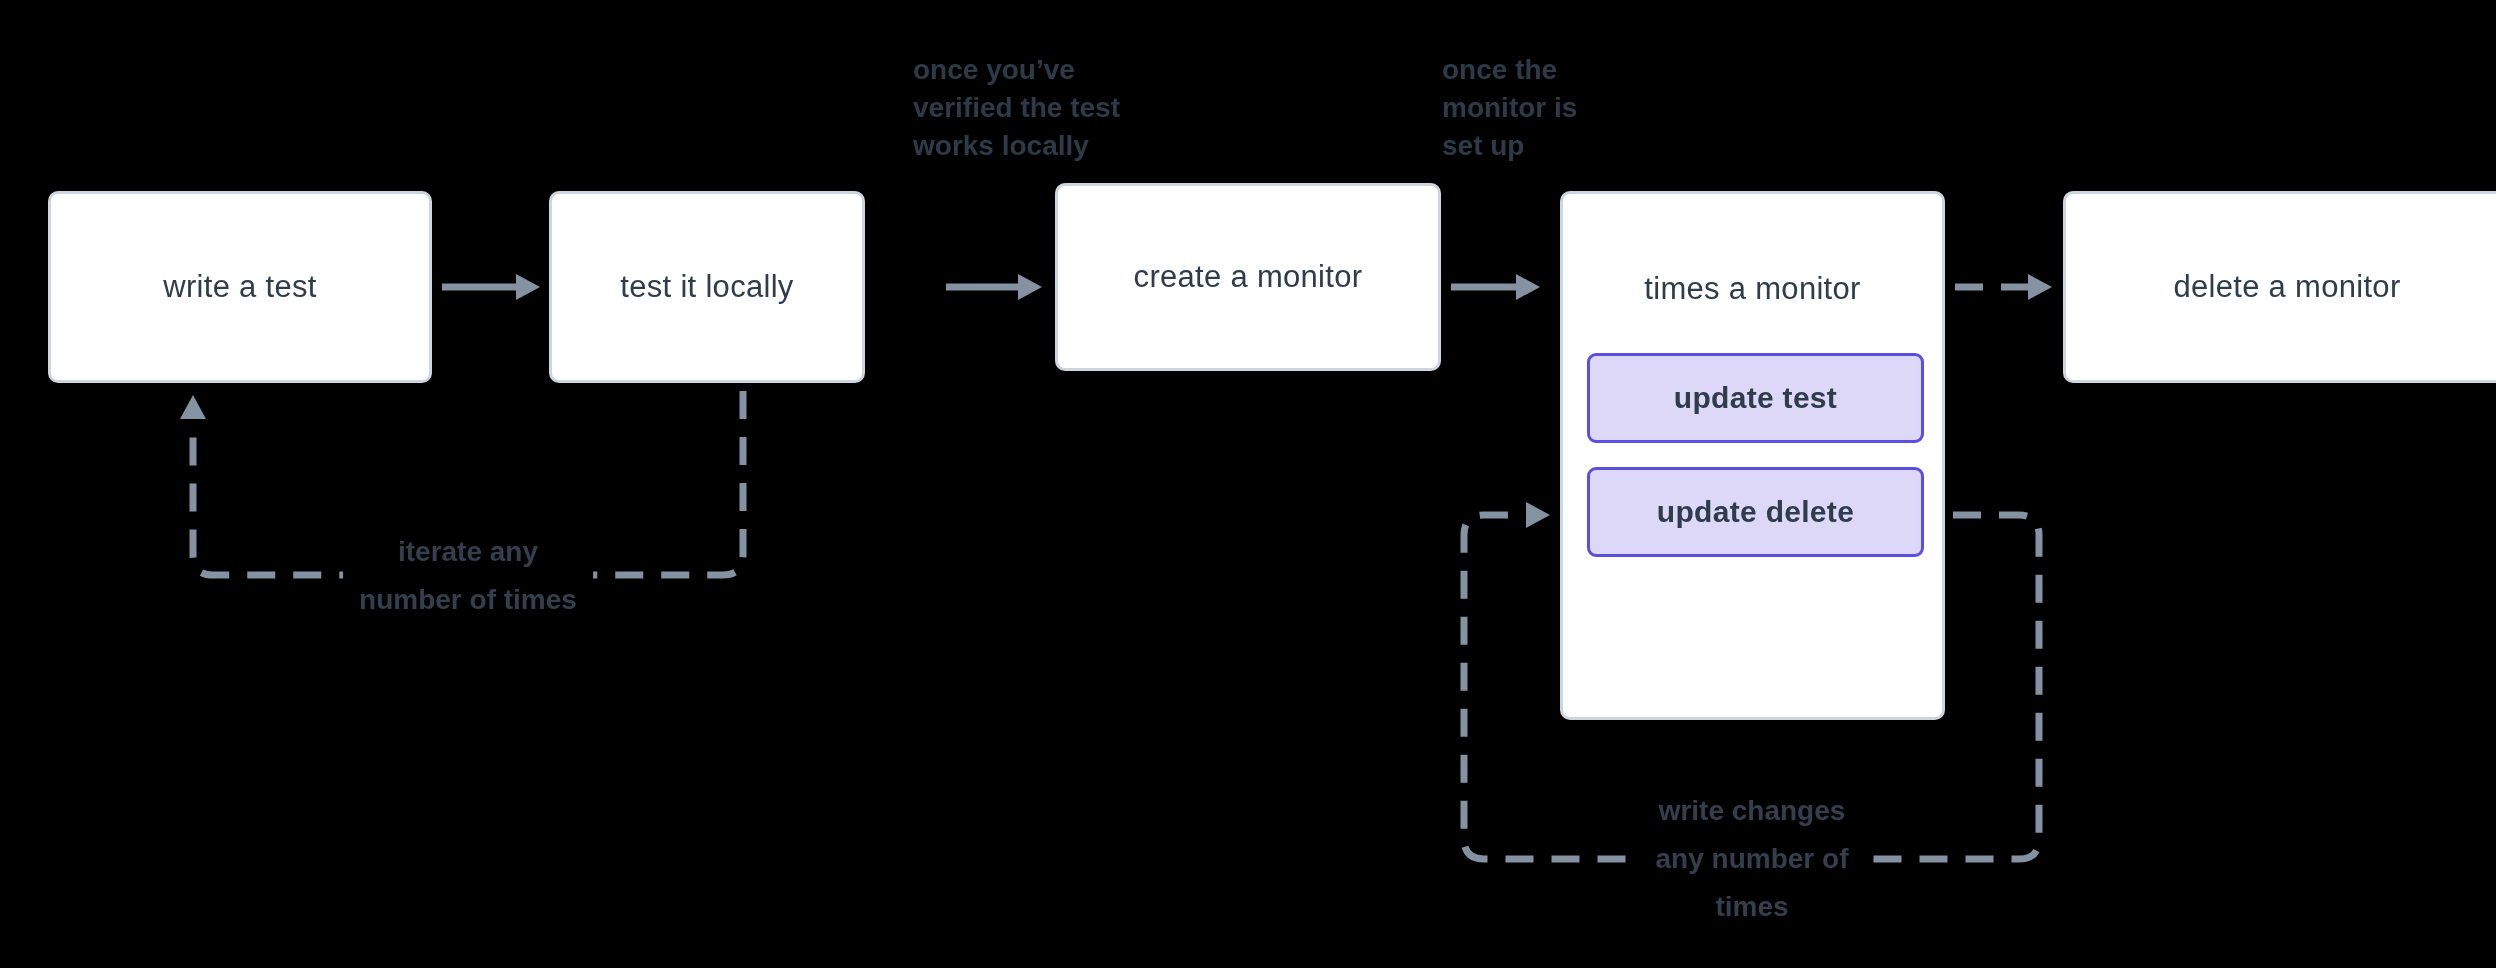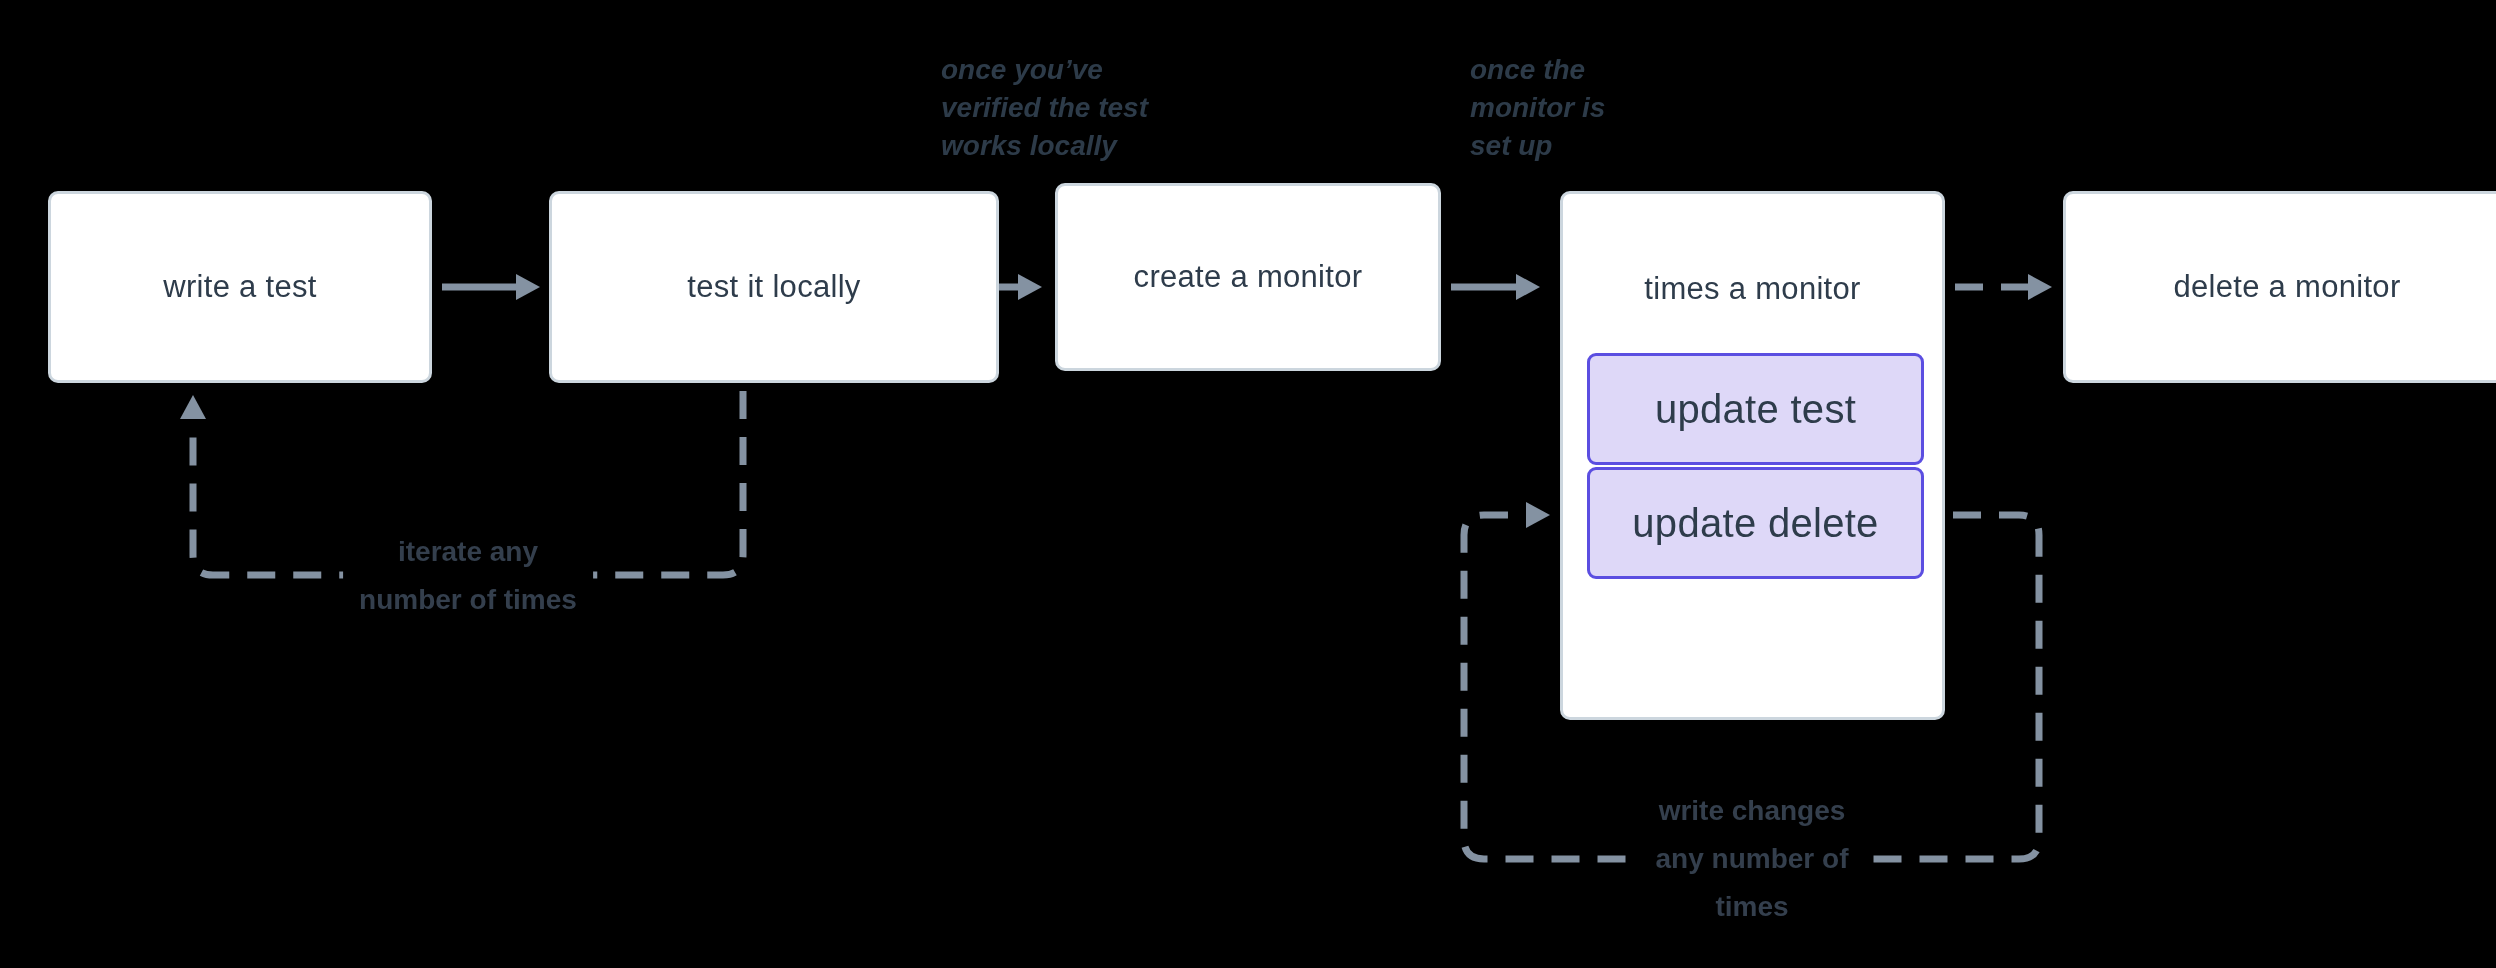--- a/index.html
+++ b/index.html
@@ -27,36 +27,35 @@
     letter-spacing:0.3px;
   }
   .node.manage { display:block; }
   .manage-title {
     position:absolute; left:0; right:0; top:0; height:190px;
     display:flex; align-items:center; justify-content:center;
     color:var(--node-text,#2e3c4b); font-size:31px; font-weight:500;
     letter-spacing:0.3px;
   }
   .action {
-    position:absolute; left:24px; width:337px; height:112px;
+    position:absolute; left:24px; width:337px; height:90px;
     box-sizing:border-box;
     background:var(--action-bg,#ded8f8);
     border:3px solid var(--action-border,#5b4ee1);
     border-radius:9px;
     display:flex; align-items:center; justify-content:center;
-    color:var(--node-text,#2e3c4b); font-size:40px; font-weight:400;
+    color:var(--node-text,#2e3c4b); font-size:30px; font-weight:700;
     letter-spacing:0.3px;
   }
   .annotation {
     position:absolute;
     color:var(--annotation-text,#2d3b49);
-    font-style:italic; font-weight:600;
+    font-weight:600;
     font-size:28px; line-height:38px;
     white-space:pre-line;
-    margin-left:28px;
   }
   .loop-label {
     position:absolute;
     transform:translateX(-50%);
     text-align:center;
     color:var(--loop-label-text,#343f4d);
     font-weight:600; font-size:28px; line-height:48px;
     white-space:pre-line;
     background:var(--background,#000);
     padding:0 16px;
@@ -85,21 +84,21 @@
     <polygon class="arrowhead" points="180,419 193,395 206,419"></polygon>
 
     <path class="conn dashed" d="M 1953 515 L 2019 515 Q 2039 515 2039 535 L 2039 839 Q 2039 859 2019 859 L 1484 859 Q 1464 859 1464 839 L 1464 535 Q 1464 515 1484 515 L 1524 515"></path>
     <polygon class="arrowhead" points="1526,502 1550,515 1526,528"></polygon>
   </svg>
 
   <div class="node" style="left:48px; top:191px; width:384px; height:192px;">
     <span>write a test</span>
   </div>
 
-  <div class="node" style="left:549px; top:191px; width:450px; height:192px;">
+  <div class="node" style="left:549px; top:191px; width:316px; height:192px;">
     <span>test it locally</span>
   </div>
 
   <div class="node" style="left:1055px; top:183px; width:386px; height:188px;">
     <span>create a monitor</span>
   </div>
 
   <div class="node manage" style="left:1560px; top:191px; width:385px; height:529px;">
     <div class="manage-title">times a monitor</div>
     <div class="action" style="top:159px;">

